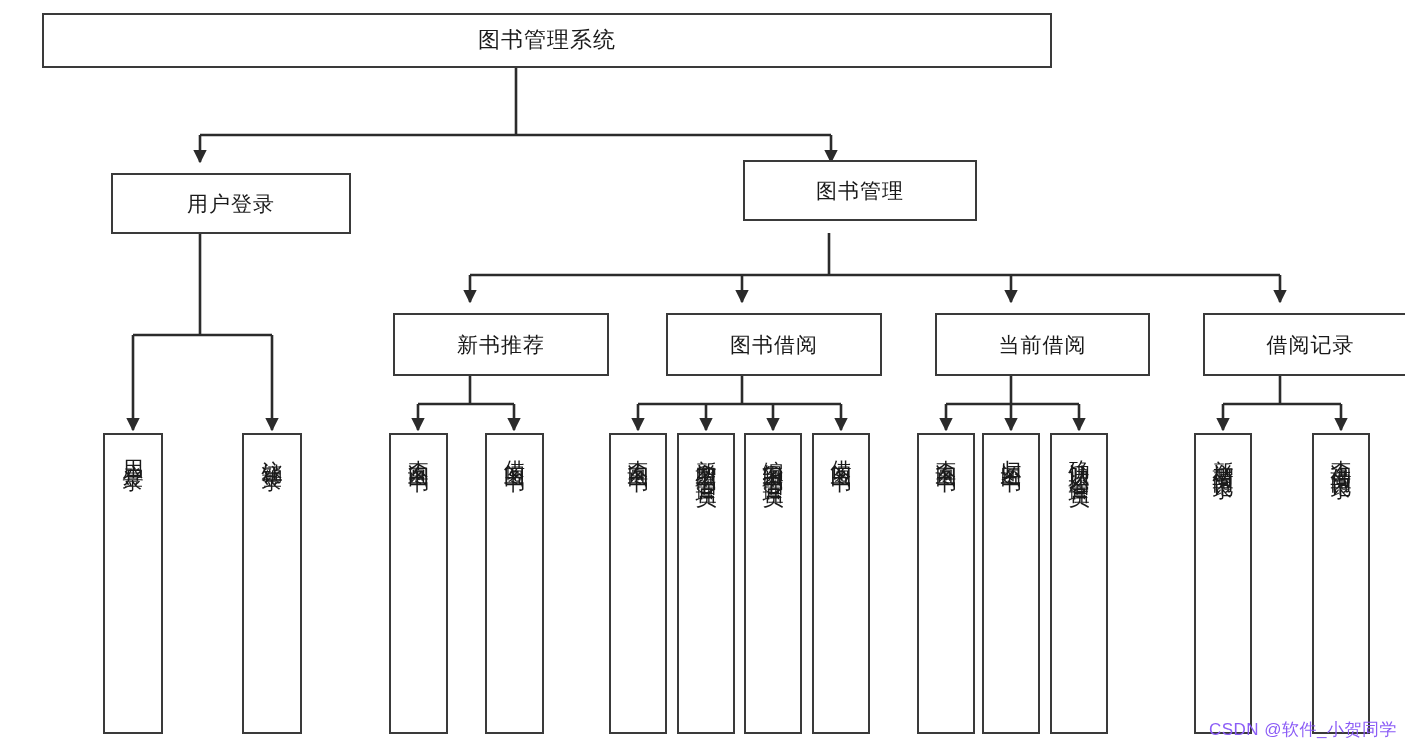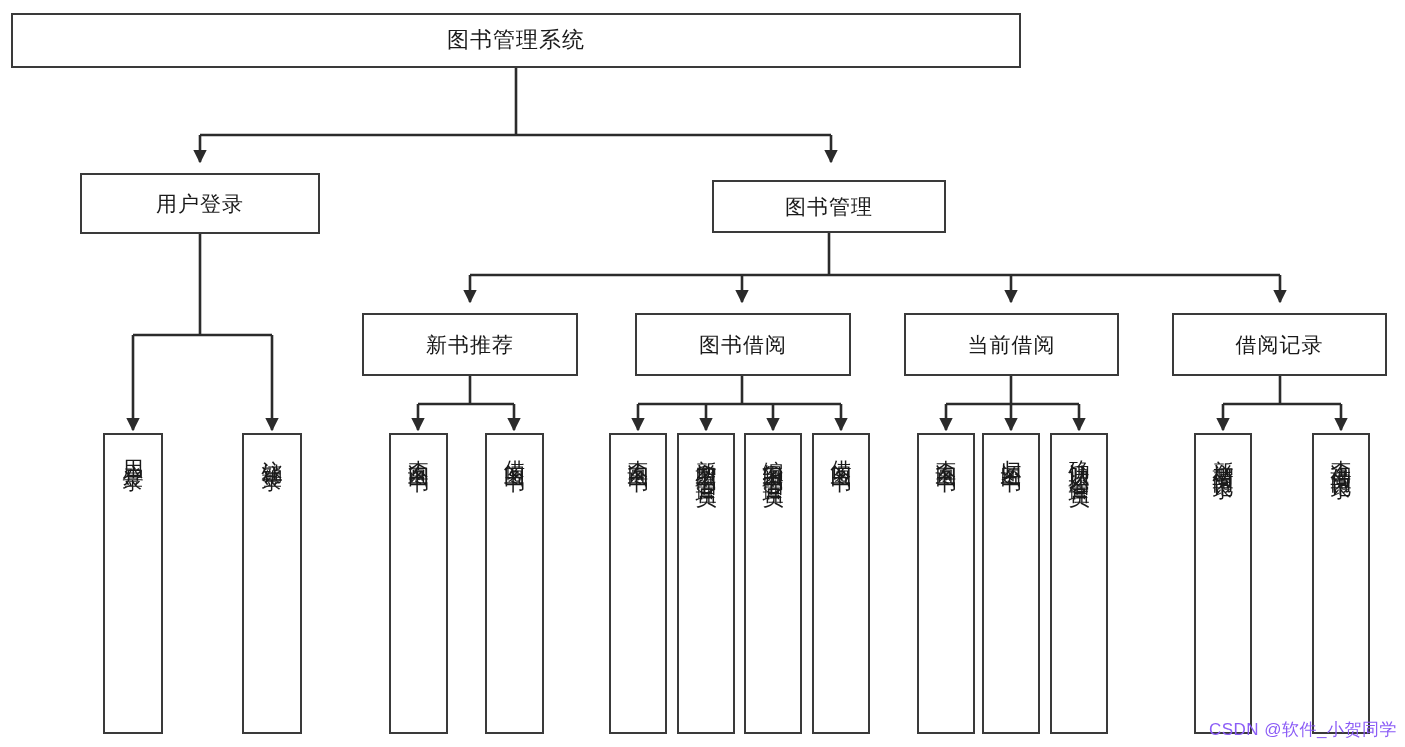--- a/index.html
+++ b/index.html
@@ -35,20 +35,21 @@
     align-items: center;
     justify-content: center;
     color: #1a1a1a;
     z-index: 2;
   }
   .node.horiz {
     font-size: 21px;
     letter-spacing: 1px;
     line-height: 1.2;
     white-space: nowrap;
+    margin-left: 31px;
   }
   .node.root {
     font-size: 22px;
   }
   .node.leaf {
     font-size: 21px;
     align-items: flex-start;
     justify-content: center;
     padding-top: 8px;
   }
@@ -127,21 +128,21 @@
   </svg>
 
   <div class="node root horiz" style="left:11px; top:13px; width:1010px; height:55px;">
     <span>图书管理系统</span>
   </div>
 
   <div class="node horiz" style="left:80px; top:173px; width:240px; height:61px;">
     <span>用户登录</span>
   </div>
 
-  <div class="node horiz" style="left:712px; top:180px; width:234px; height:53px;">
+  <div class="node horiz" style="left:712px; top:160px; width:234px; height:61px;">
     <span>图书管理</span>
   </div>
 
   <div class="node horiz" style="left:362px; top:313px; width:216px; height:63px;">
     <span>新书推荐</span>
   </div>
 
   <div class="node horiz" style="left:635px; top:313px; width:216px; height:63px;">
     <span>图书借阅</span>
   </div>

